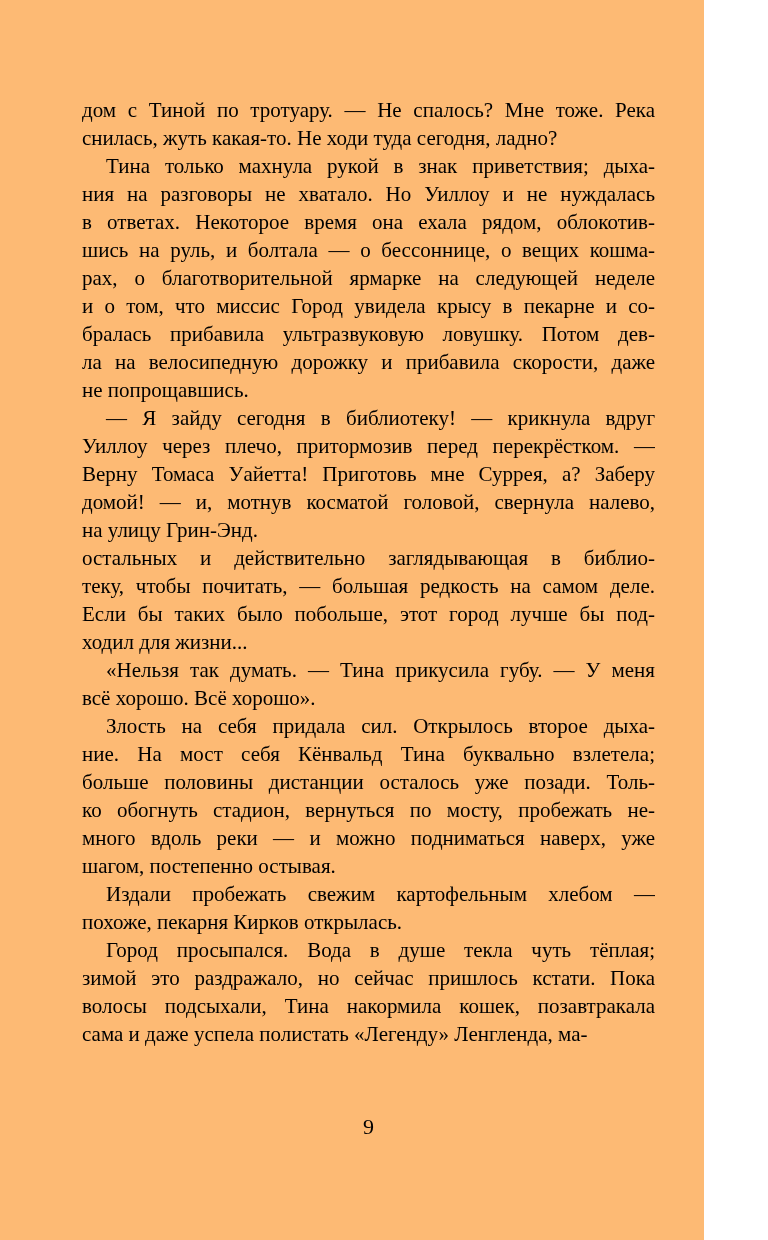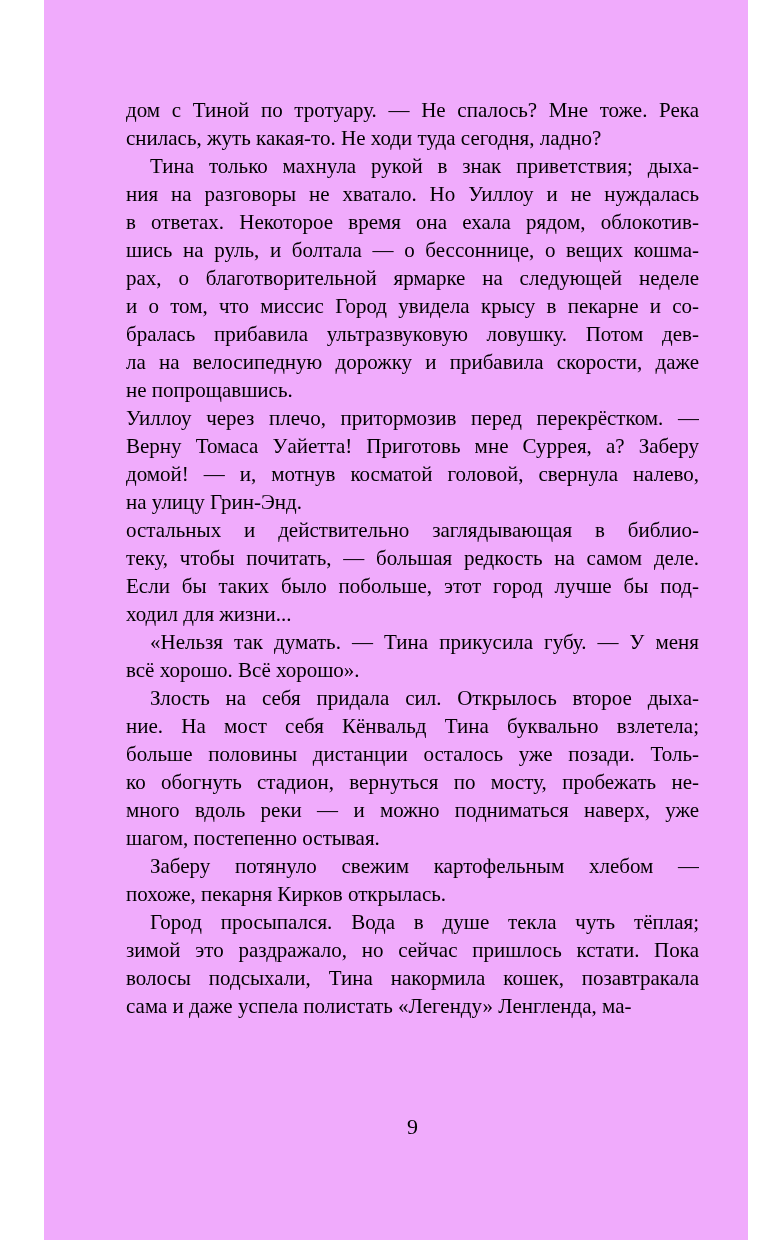--- a/index.html
+++ b/index.html
@@ -4,25 +4,24 @@
 <style>
   html, body {
     margin: 0;
     padding: 0;
     background: #ffffff;
   }
   .page {
     position: relative;
     width: 704px;
     height: 1240px;
-    background: #f0abfc;
+    background: #fdba74;
     color: #000000;
     font-family: "Liberation Serif", "DejaVu Serif", serif;
     overflow: hidden;
-    margin-left: 44px;
   }
   .text-block {
     position: absolute;
     left: 82px;
     top: 96px;
     width: 573px;
   }
   .paragraph {
     margin: 0;
     padding: 0;
@@ -68,20 +67,21 @@
         <div class="line">ния на разговоры не хватало. Но Уиллоу и не нуждалась</div>
         <div class="line">в ответах. Некоторое время она ехала рядом, облокотив-</div>
         <div class="line">шись на руль, и болтала — о бессоннице, о вещих кошма-</div>
         <div class="line">рах, о благотворительной ярмарке на следующей неделе</div>
         <div class="line">и о том, что миссис Город увидела крысу в пекарне и со-</div>
         <div class="line">бралась прибавила ультразвуковую ловушку. Потом дев-</div>
         <div class="line">ла на велосипедную дорожку и прибавила скорости, даже</div>
         <div class="line last">не попрощавшись.</div>
       </div>
       <div class="paragraph indent">
+        <div class="line first">— Я зайду сегодня в библиотеку! — крикнула вдруг</div>
         <div class="line">Уиллоу через плечо, притормозив перед перекрёстком. —</div>
         <div class="line">Верну Томаса Уайетта! Приготовь мне Суррея, а? Заберу</div>
         <div class="line">домой! — и, мотнув косматой головой, свернула налево,</div>
         <div class="line last">на улицу Грин-Энд.</div>
       </div>
       <div class="paragraph indent">
         <div class="line">остальных и действительно заглядывающая в библио-</div>
         <div class="line">теку, чтобы почитать, — большая редкость на самом деле.</div>
         <div class="line">Если бы таких было побольше, этот город лучше бы под-</div>
         <div class="line last">ходил для жизни...</div>
@@ -92,21 +92,21 @@
       </div>
       <div class="paragraph indent">
         <div class="line first">Злость на себя придала сил. Открылось второе дыха-</div>
         <div class="line">ние. На мост себя Кёнвальд Тина буквально взлетела;</div>
         <div class="line">больше половины дистанции осталось уже позади. Толь-</div>
         <div class="line">ко обогнуть стадион, вернуться по мосту, пробежать не-</div>
         <div class="line">много вдоль реки — и можно подниматься наверх, уже</div>
         <div class="line last">шагом, постепенно остывая.</div>
       </div>
       <div class="paragraph indent">
-        <div class="line first">Заберу потянуло свежим картофельным хлебом —</div>
+        <div class="line first">Издали пробежать свежим картофельным хлебом —</div>
         <div class="line last">похоже, пекарня Кирков открылась.</div>
       </div>
       <div class="paragraph indent">
         <div class="line first">Город просыпался. Вода в душе текла чуть тёплая;</div>
         <div class="line">зимой это раздражало, но сейчас пришлось кстати. Пока</div>
         <div class="line">волосы подсыхали, Тина накормила кошек, позавтракала</div>
         <div class="line last">сама и даже успела полистать «Легенду» Ленгленда, ма-</div>
       </div>
     </div>
   <div class="page-number">9</div>

